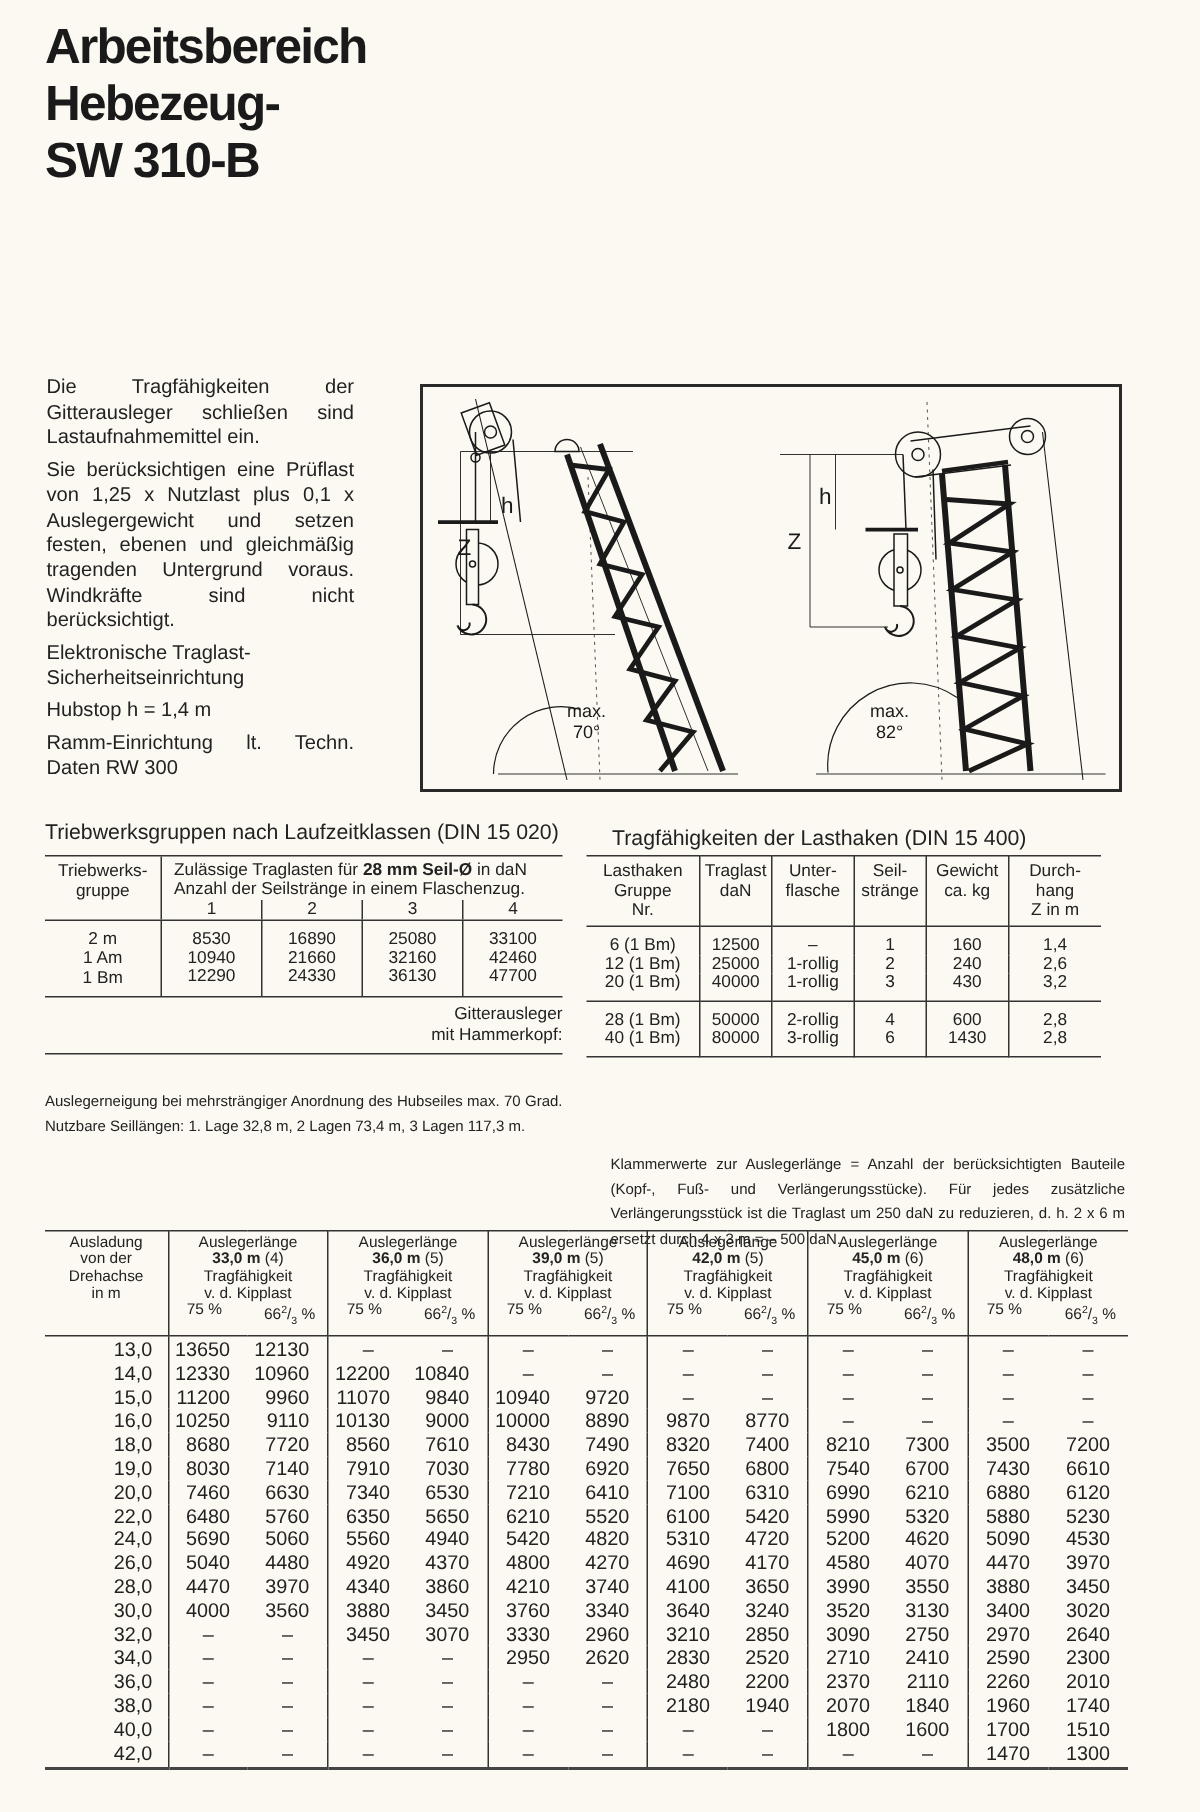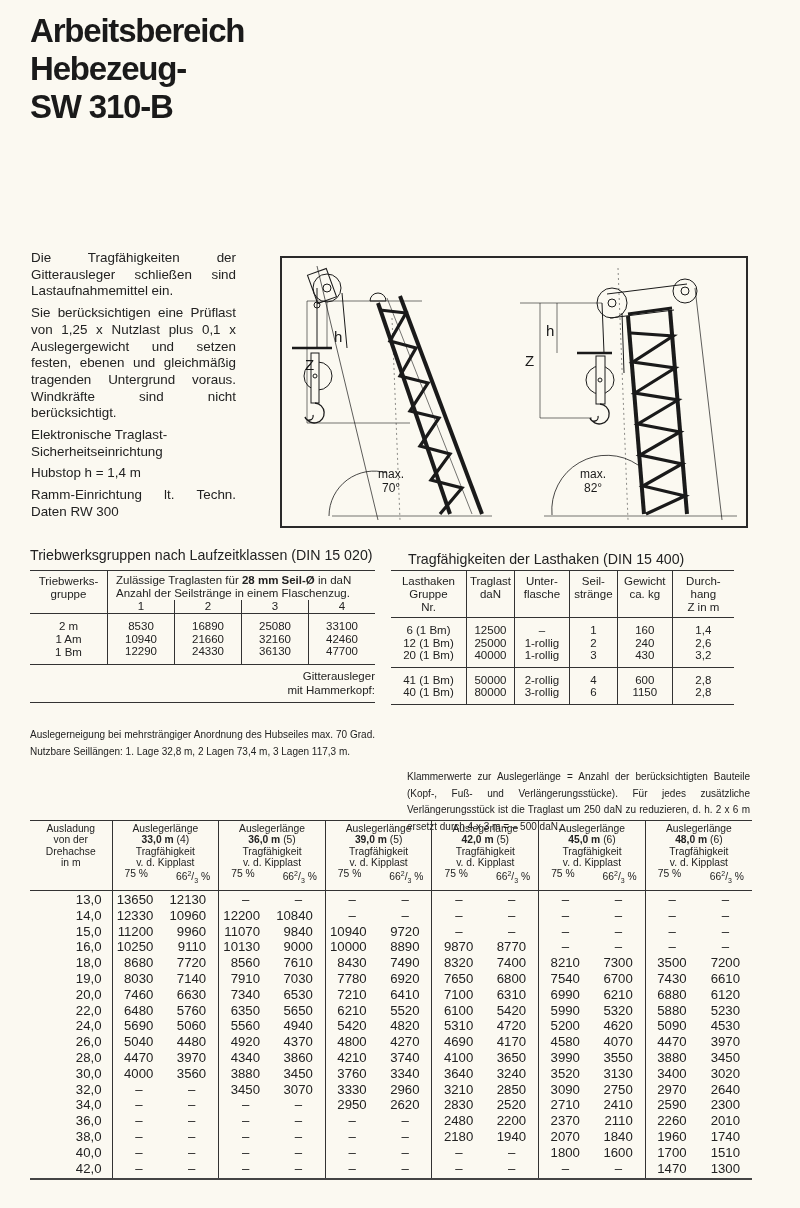--- a/index.html
+++ b/index.html
@@ -264,33 +264,33 @@
       </tr>
       <tr class="grp-end">
         <td>20 (1 Bm)</td>
           <td>40000</td>
           <td>1-rollig</td>
           <td>3</td>
           <td>430</td>
           <td>3,2</td>
       </tr>
       <tr class="first">
-        <td>41 (1 Bm)</td>
+        <td>28 (1 Bm)</td>
           <td>50000</td>
           <td>2-rollig</td>
           <td>4</td>
           <td>600</td>
           <td>2,8</td>
       </tr>
       <tr class="grp-end">
         <td>40 (1 Bm)</td>
           <td>80000</td>
           <td>3-rollig</td>
           <td>6</td>
-          <td>1150</td>
+          <td>1430</td>
           <td>2,8</td>
       </tr>
     </tbody>
   </table>
 </div>
 
 <div class="abs note note-l">Auslegerneigung bei mehrsträngiger Anordnung des Hubseiles max. 70 Grad. Nutzbare Seillängen: 1. Lage 32,8 m, 2 Lagen 73,4 m, 3 Lagen 117,3 m.</div>
 <div class="abs note note-r">Klammerwerte zur Auslegerlänge = Anzahl der berücksichtigten Bauteile (Kopf-, Fuß- und Verlängerungsstücke). Für jedes zusätzliche Verlängerungsstück ist die Traglast um 250 daN zu reduzieren, d. h. 2 x 6 m ersetzt durch 4 x 3 m = – 500 daN.</div>
 
 <div class="abs main">

